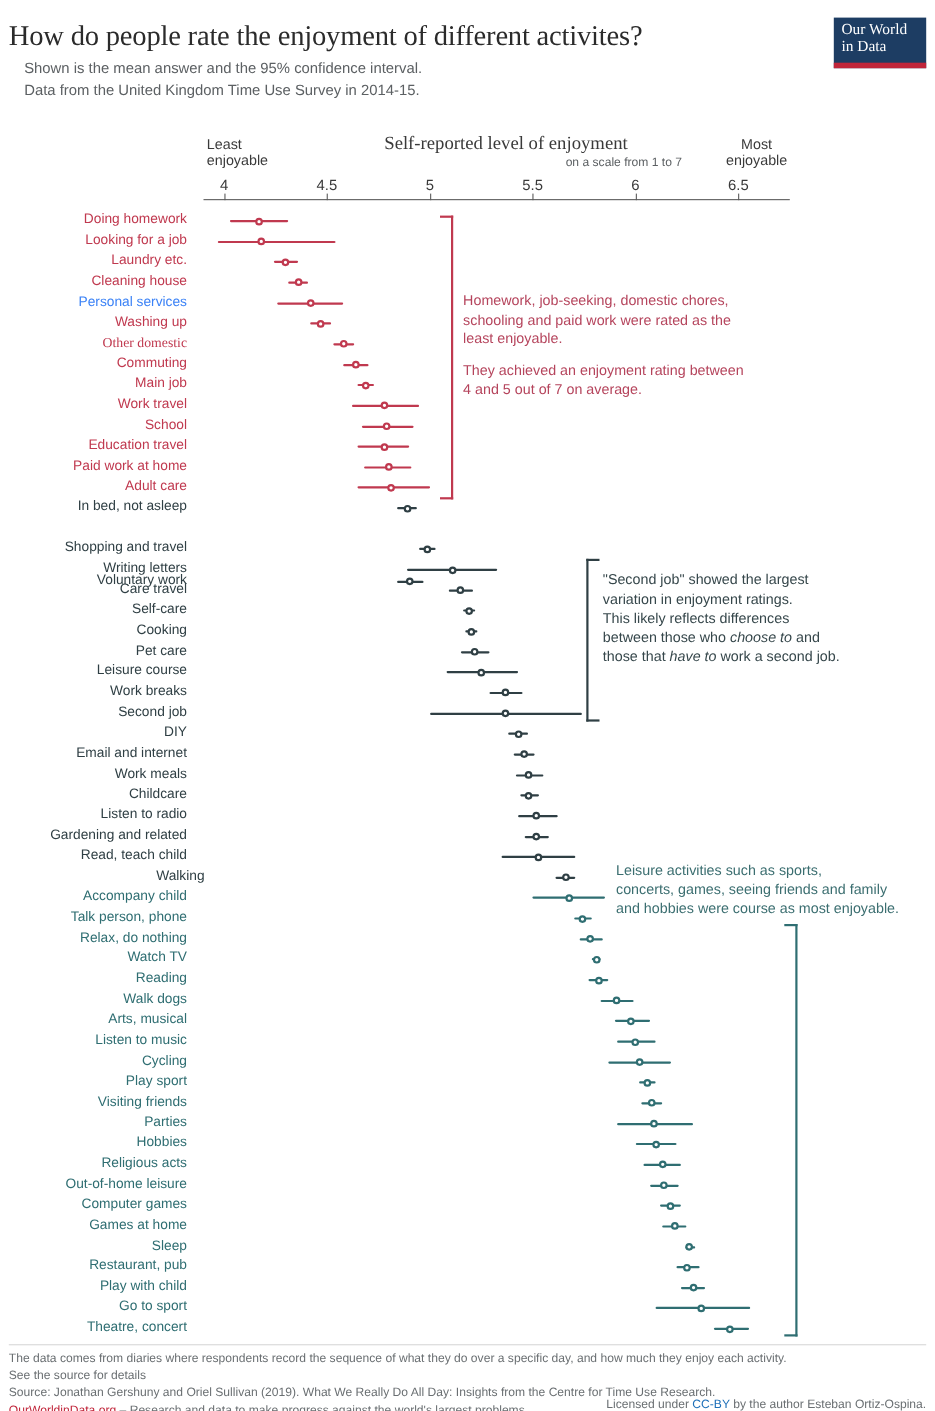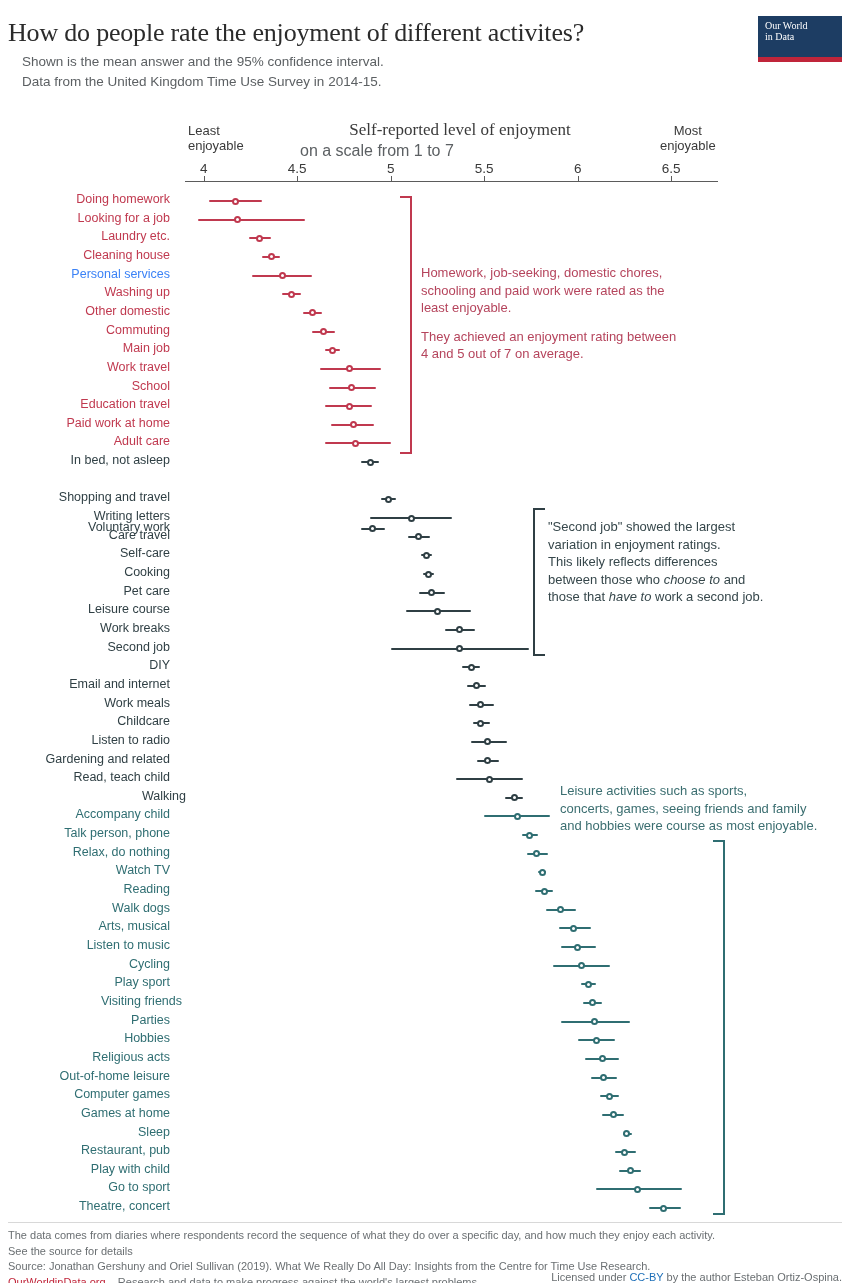--- a/index.html
+++ b/index.html
@@ -18,33 +18,33 @@
   }
   .subtitle {
     position:absolute; left:22px; top:52px;
     font-size:13.5px; color:#5c6063; line-height:1.45;
     width:700px;
   }
   .owid-logo {
     position:absolute; right:8px; top:16px;
     width:84px; height:46px; background:#1d3d63;
     color:#fff; font-family:"Liberation Serif", serif;
-    font-size:10px; line-height:1.05; padding:5px 6px 0 7px;
+    font-size:14px; line-height:1.05; padding:5px 6px 0 7px;
     box-sizing:border-box;
   }
   .owid-logo .bar { position:absolute; left:0; bottom:0; width:100%; height:5px; background:#c0253a; }
 
   
   .axis-title {
     position:absolute; left:300px; top:120px; width:320px; text-align:center;
     font-size:17px; color:#3a3a3a; font-family:"Liberation Serif", serif;
   }
   .axis-sub {
-    position:absolute; left:300px; top:142px; width:320px; text-align:left;
-    font-size:16px; color:#5c6063;
+    position:absolute; left:300px; top:142px; width:320px; text-align:right;
+    font-size:11px; color:#5c6063;
   }
   .least {
     position:absolute; left:188px; top:124px; font-size:13px; color:#3a3a3a; line-height:1.15;
   }
   .most {
     position:absolute; left:660px; top:124px; font-size:13px; color:#3a3a3a; line-height:1.15; text-align:center;
   }
   .axis-line {
     position:absolute; left:185px; top:181px; width:533px; height:1px; background:#5b5b5b;
   }
@@ -148,21 +148,21 @@
     <div class="row" style="top: 266.6px;">
       <div class="row-label" style="left: 0px; width: 170px; right: auto; color: #3b82f6;">Personal services</div>
       <div class="ci" style="left: 252.326px; width: 59.8456px; background: rgb(192, 57, 79);"></div>
       <div class="dot" style="left: 278.749px; border: 2px solid rgb(192, 57, 79);"></div>
     </div>
     <div class="row" style="top: 285.25px;">
       <div class="row-label" style="left: 0px; width: 170px; right: auto; color: rgb(192, 57, 79);">Washing up</div>
       <div class="ci" style="left: 282.249px; width: 18.7018px; background: rgb(192, 57, 79);"></div>
       <div class="dot" style="left: 288.1px; border: 2px solid rgb(192, 57, 79);"></div>
     </div>
-    <div class="row" style="top: 303.9px;">
+    <div class="row" style="top: 303.9px; font-family: Liberation Serif, serif;">
       <div class="row-label" style="left: 0px; width: 170px; right: auto; color: rgb(192, 57, 79);">Other domestic</div>
       <div class="ci" style="left: 302.821px; width: 18.7018px; background: rgb(192, 57, 79);"></div>
       <div class="dot" style="left: 308.672px; border: 2px solid rgb(192, 57, 79);"></div>
     </div>
     <div class="row" style="top: 341.2px;">
       <div class="row-label" style="left: 0px; width: 170px; right: auto; color: rgb(192, 57, 79);">Main job</div>
       <div class="ci" style="left: 325.263px; width: 14.9614px; background: rgb(192, 57, 79);"></div>
       <div class="dot" style="left: 329.244px; border: 2px solid rgb(192, 57, 79);"></div>
     </div>
     <div class="row" style="top: 322.55px;">
@@ -334,21 +334,21 @@
       <div class="row-label" style="left: 0px; width: 170px; right: auto; color: rgb(47, 110, 114);">Cycling</div>
       <div class="ci" style="left: 553.425px; width: 56.1053px; background: rgb(47, 110, 114);"></div>
       <div class="dot" style="left: 577.977px; border: 2px solid rgb(47, 110, 114);"></div>
     </div>
     <div class="row" style="top: 975.3px;">
       <div class="row-label" style="left: 0px; width: 170px; right: auto; color: rgb(47, 110, 114);">Play sport</div>
       <div class="ci" style="left: 581.477px; width: 14.9614px; background: rgb(47, 110, 114);"></div>
       <div class="dot" style="left: 585.458px; border: 2px solid rgb(47, 110, 114);"></div>
     </div>
     <div class="row" style="top: 993.95px;">
-      <div class="row-label" style="left: 0px; width: 170px; right: auto; color: rgb(47, 110, 114); padding-left: 12px;">Visiting friends</div>
+      <div class="row-label" style="left: 0px; width: 170px; right: auto; color: rgb(47, 110, 114);">Visiting friends</div>
       <div class="ci" style="left: 583.347px; width: 18.7018px; background: rgb(47, 110, 114);"></div>
       <div class="dot" style="left: 589.198px; border: 2px solid rgb(47, 110, 114);"></div>
     </div>
     <div class="row" style="top: 1012.6px;">
       <div class="row-label" style="left: 0px; width: 170px; right: auto; color: rgb(47, 110, 114);">Parties</div>
       <div class="ci" style="left: 560.905px; width: 69.1965px; background: rgb(47, 110, 114);"></div>
       <div class="dot" style="left: 591.068px; border: 2px solid rgb(47, 110, 114);"></div>
     </div>
     <div class="row" style="top: 1031.25px;">
       <div class="row-label" style="left: 0px; width: 170px; right: auto; color: rgb(47, 110, 114);">Hobbies</div>

